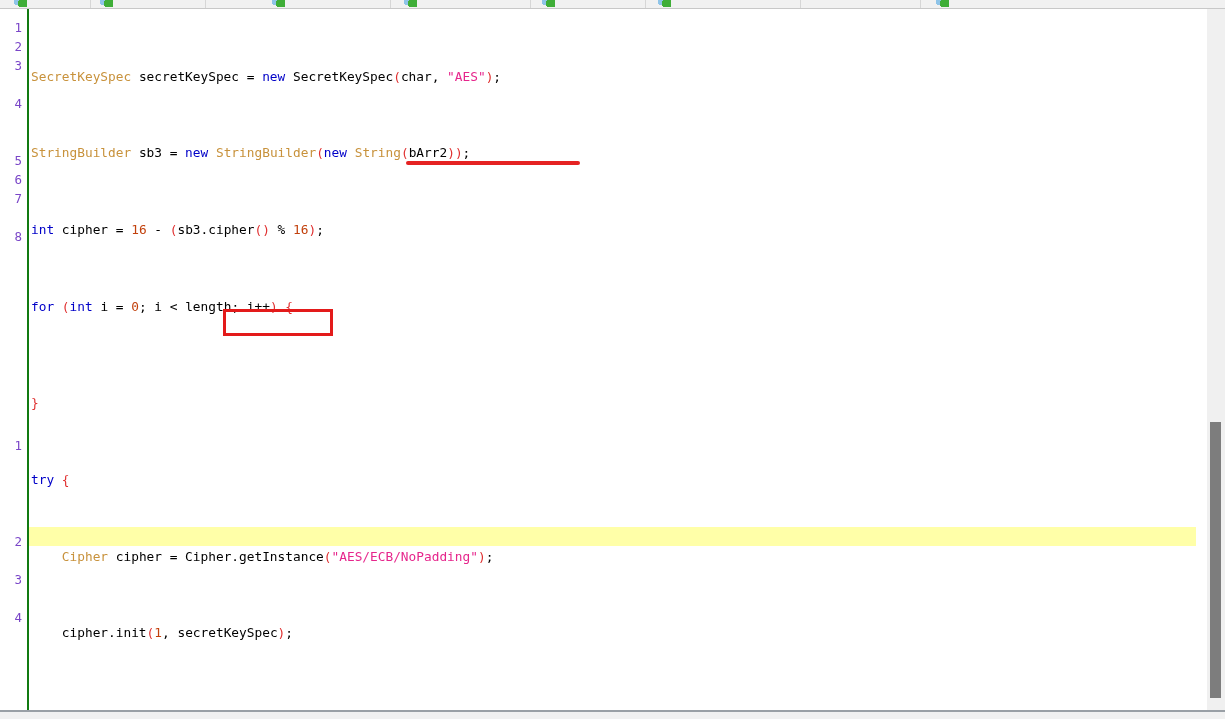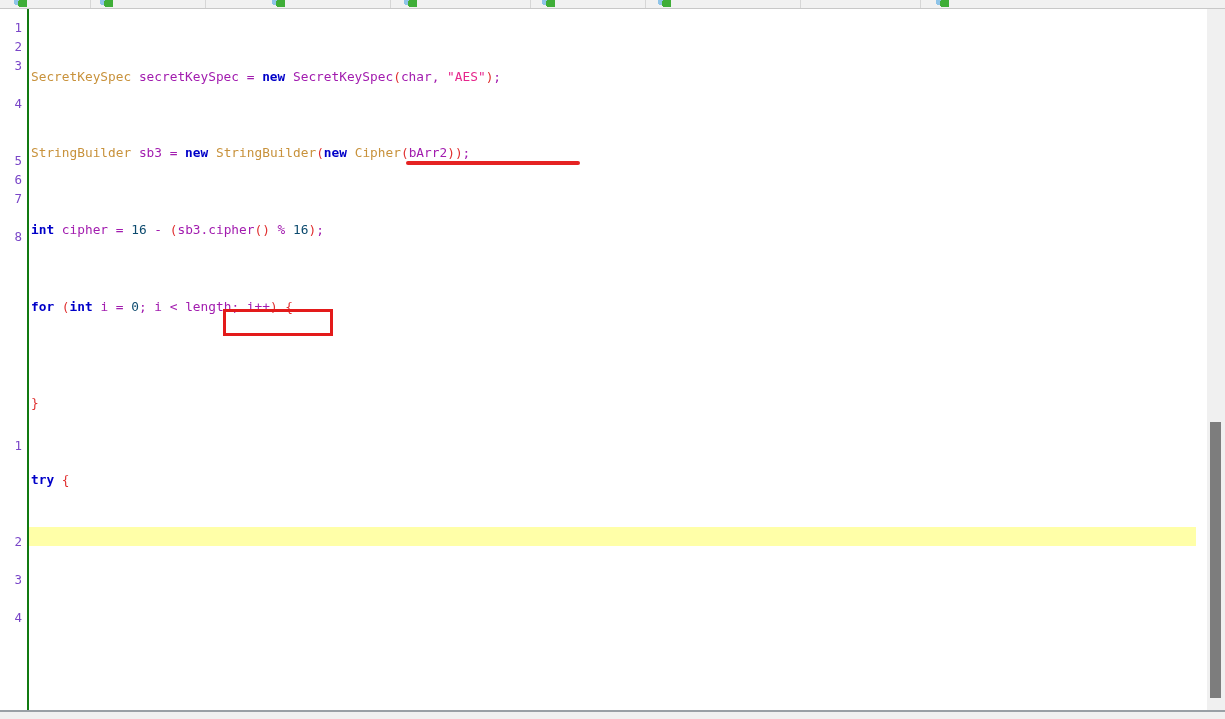--- a/index.html
+++ b/index.html
@@ -41,26 +41,26 @@
   }
 
   .code{
     position:absolute;left:31px;top:0;width:1175px;height:701px;
     font-size:12.8px;line-height:19.2px;
     white-space:pre;color:#000000;
   }
   .ln{height:19.2px;position:relative;}
 
   
-  .kw{color:#0000c8;font-weight:bold;}      
+  .kw{color:#0000c8;font-weight:normal;}      
   .ty{color:#c8923c;}                        
   .st{color:#e6268c;}                        
-  .nu{color:#0c4a6e;}                        
+  .nu{color:#c2410c;}                        
   .pu{color:#e03030;}                        
-  .pl{color:#a21caf;}
+  .pl{color:#000000;}
   .row-hl-bg{
     position:absolute;left:29px;width:1167px;height:19.2px;background:#ffffa8;
   }
 
   
   .annot-underline{
     position:absolute;background:#e52222;border-radius:3px;height:4px;
   }
   
   .annot-rect{
@@ -135,32 +135,34 @@
       <div class="gnum" style="top:523px">2</div>
       <div class="gnum" style="top:561px">3</div>
       <div class="gnum" style="top:599px">4</div>
     </div>
     <div class="gutter-rule"></div>
 
     <div class="code">
 
       <div class="ln"><span class="ty">SecretKeySpec</span><span class="pl"> secretKeySpec = </span><span class="kw">new</span><span class="pl"> SecretKeySpec</span><span class="pu">(</span><span class="pl">char, </span><span class="st">"AES"</span><span class="pu">)</span><span class="pl">;</span></div>
 
-      <div class="ln"><span class="ty">StringBuilder</span><span class="pl"> sb3 = </span><span class="kw">new</span><span class="pl"> </span><span class="ty">StringBuilder</span><span class="pu">(</span><span class="kw">new</span><span class="pl"> </span><span class="ty">Cipher</span><span class="pu">(</span><span class="pl">bArr2</span><span class="pu">))</span><span class="pl">;</span></div>
+      <div class="ln"><span class="ty">StringBuilder</span><span class="pl"> sb3 = </span><span class="kw">new</span><span class="pl"> </span><span class="ty">StringBuilder</span><span class="pu">(</span><span class="kw">new</span><span class="pl"> </span><span class="ty">String</span><span class="pu">(</span><span class="pl">bArr2</span><span class="pu">))</span><span class="pl">;</span></div>
 
       <div class="ln"><span class="kw">int</span><span class="pl"> cipher = </span><span class="nu">16</span><span class="pl"> - </span><span class="pu">(</span><span class="pl">sb3.cipher</span><span class="pu">()</span><span class="pl"> % </span><span class="nu">16</span><span class="pu">)</span><span class="pl">;</span></div>
 
       <div class="ln"><span class="kw">for</span><span class="pl"> </span><span class="pu">(</span><span class="kw">int</span><span class="pl"> i = </span><span class="nu">0</span><span class="pl">; i &lt; length; i++</span><span class="pu">)</span><span class="pl"> </span><span class="pu">{</span></div>
 
 
       <div class="ln"><span class="pu">}</span></div>
 
       <div class="ln"><span class="kw">try</span><span class="pl"> </span><span class="pu">{</span></div>
 
-
+      <div class="ln"><span class="pl">    </span><span class="ty">Cipher</span><span class="pl"> cipher = Cipher.getInstance</span><span class="pu">(</span><span class="st">"AES/ECB/NoPadding"</span><span class="pu">)</span><span class="pl">;</span></div>
+
+      <div class="ln"><span class="pl">    cipher.init</span><span class="pu">(</span><span class="nu">1</span><span class="pl">, secretKeySpec</span><span class="pu">)</span><span class="pl">;</span></div>
 
       
 
       
 
       
 
       
 
       

